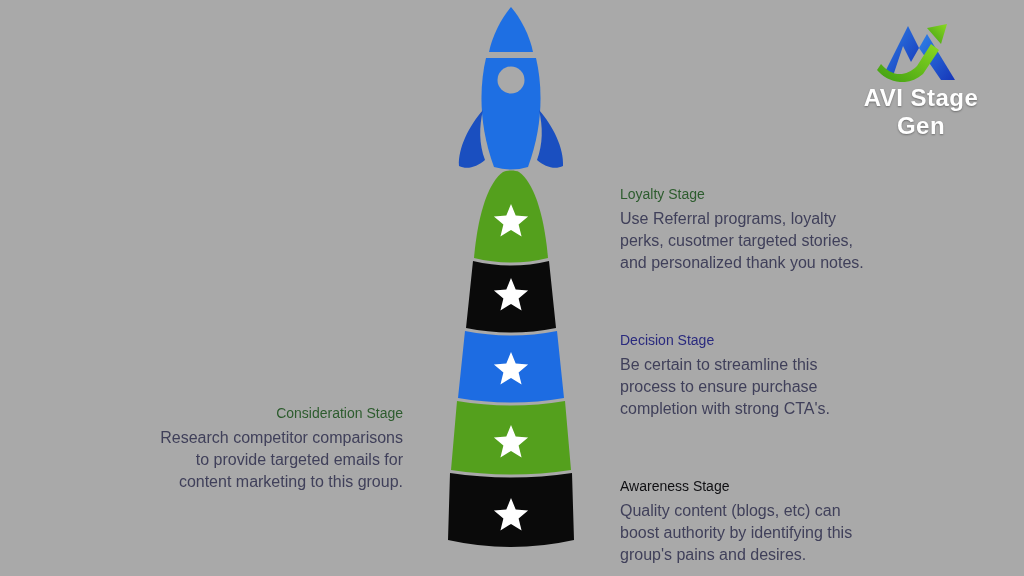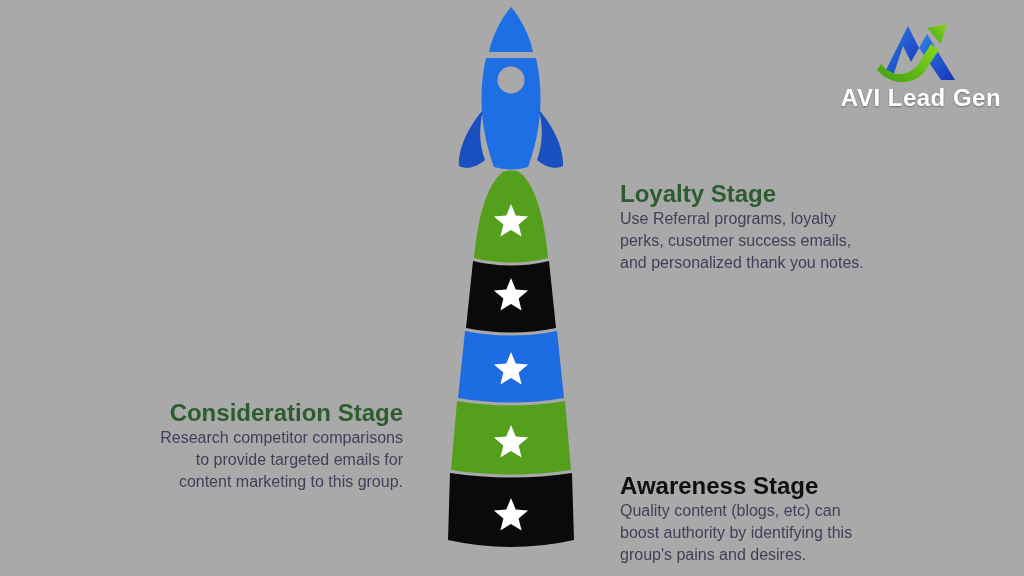--- a/index.html
+++ b/index.html
@@ -15,22 +15,22 @@
   .graphic {
     position: absolute;
     left: 0; top: 0;
     width: 1024px; height: 576px;
   }
   .stage {
     position: absolute;
   }
   .stage-title {
     margin: 0 0 3px 0;
-    font-size: 24px;
-    font-weight: bold;
+    font-size: 14px;
+    font-weight: normal;
     line-height: 22px;
   }
   .stage-desc {
     margin: 0;
     font-size: 16px;
     line-height: 22px;
     color: #40405a;
     white-space: pre-line;
   }
   .c-green  { color: #2d5c2e; }
@@ -89,25 +89,31 @@
       <use href="#star" x="511" y="296"></use>
       <use href="#star" x="511" y="370"></use>
       <use href="#star" x="511" y="443"></use>
       <use href="#star" x="511" y="516"></use>
     </g>
   </svg>
 
   <div class="stage stage-loyalty">
     <h3 class="stage-title c-green">Loyalty Stage</h3>
     <p class="stage-desc">Use Referral programs, loyalty
-perks, cusotmer success emails,
+perks, cusotmer targeted stories,
 and personalized thank you notes.</p>
   </div>
 
 
+  <div class="stage stage-decision">
+    <h3 class="stage-title c-navy">Decision Stage</h3>
+    <p class="stage-desc">Be certain to streamline this
+process to ensure purchase
+completion with strong CTA's.</p>
+  </div>
 
   <div class="stage stage-awareness">
     <h3 class="stage-title c-black">Awareness Stage</h3>
     <p class="stage-desc">Quality content (blogs, etc) can
 boost authority by identifying this
 group's pains and desires.</p>
   </div>
 
   <div class="stage stage-consideration">
     <h3 class="stage-title c-green">Consideration Stage</h3>
@@ -128,16 +134,16 @@
           <stop offset="1" stop-color="#8ad822"></stop>
         </linearGradient>
       </defs>
 
       <path d="M8,62 L33,12 L44,34 L36,48 L28,32 L18,62 Z" fill="url(#lgBlue)"></path>
       <path d="M44,34 L52,20 L80,66 L66,66 Z" fill="url(#lgBlue)"></path>
 
       <path d="M6,50 C16,62 30,64 42,52 L56,30 L64,36 L48,60 C32,74 12,68 2,56 Z" fill="url(#lgGreen)"></path>
       <path d="M52,14 L72,10 L66,30 Z" fill="url(#lgGreen)"></path>
     </svg>
-    <div class="logo-text">AVI Lead Gen</div>
+    <div class="logo-text">AVI Stage Gen</div>
   </div>
 
 </div>
 
 </body></html>

